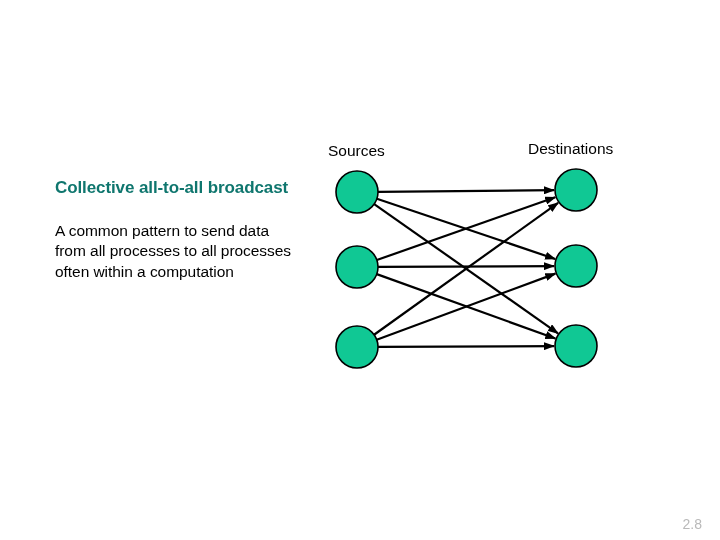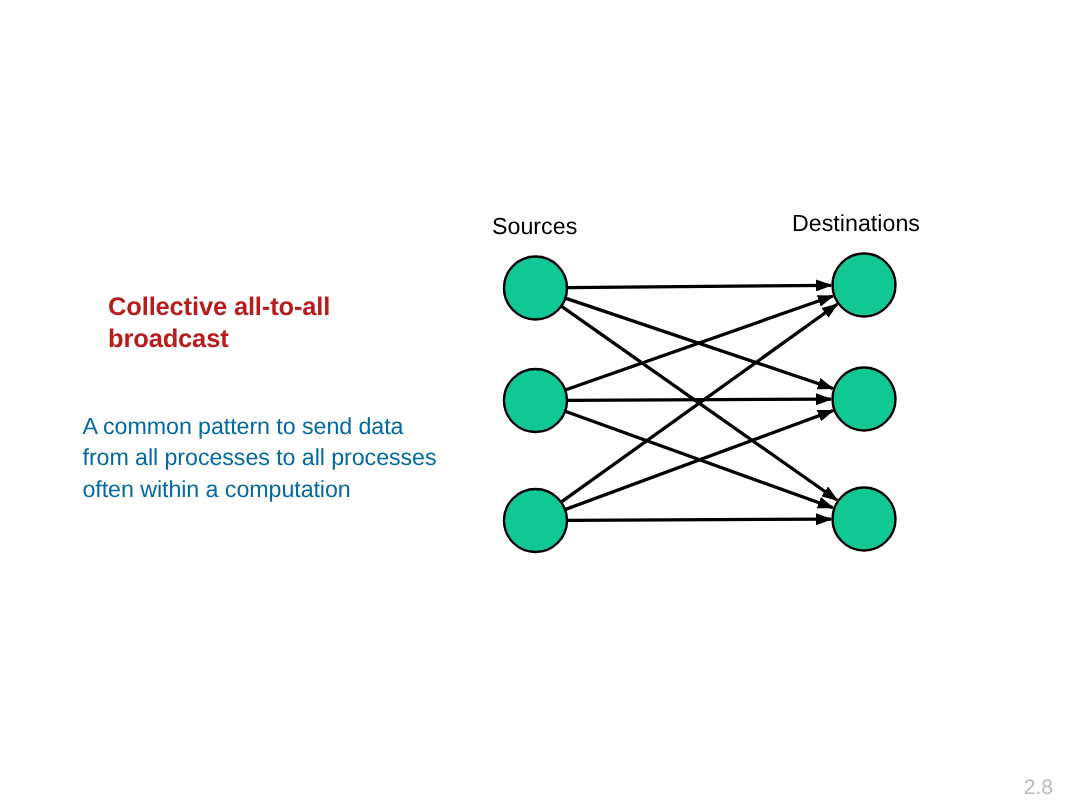--- a/index.html
+++ b/index.html
@@ -28,29 +28,29 @@
   #text-column {
     position: absolute;
     left: 55px;
     top: 178px;
     width: 245px;
   }
   #slide-heading {
     font-size: 17px;
     font-weight: bold;
     line-height: 1.22;
-    color: #b91c1c;
-    margin: 17px;
+    color: #0f766e;
+    margin: 0;
     letter-spacing: -0.1px;
   }
   #slide-body {
     font-size: 15.5px;
     font-weight: normal;
     line-height: 1.33;
-    color: #0369a1;
+    color: #000000;
     margin: 0;
     padding-top: 22px;
     letter-spacing: -0.05px;
   }
 
   
   #diagram {
     position: absolute;
     left: 300px;
     top: 125px;

